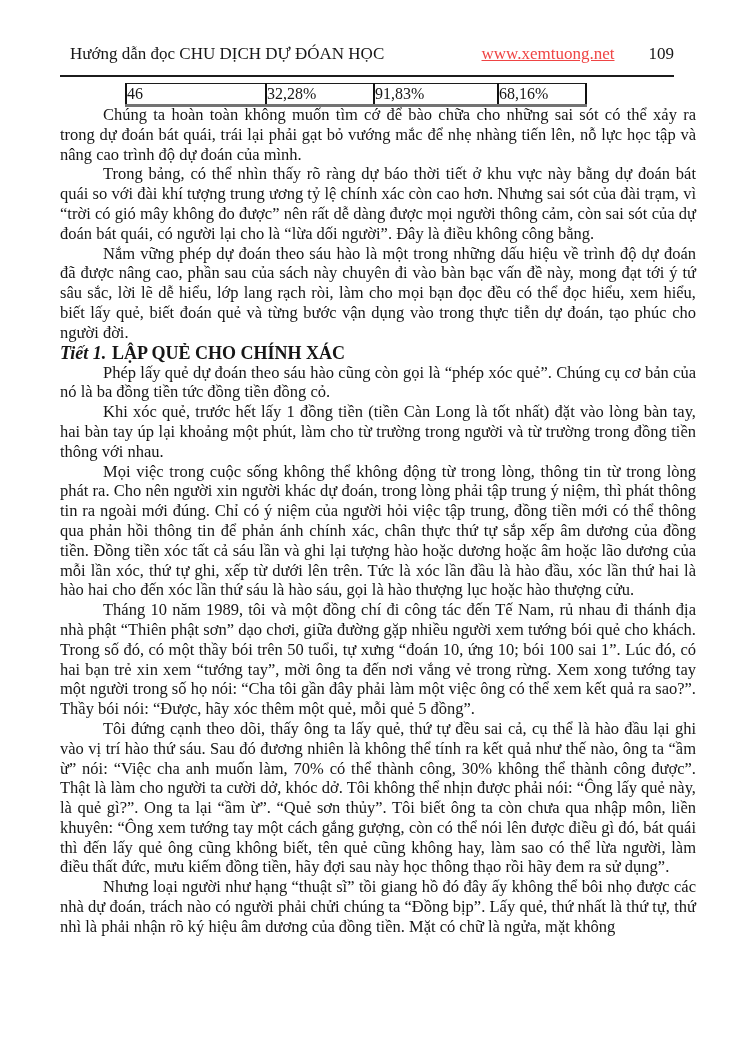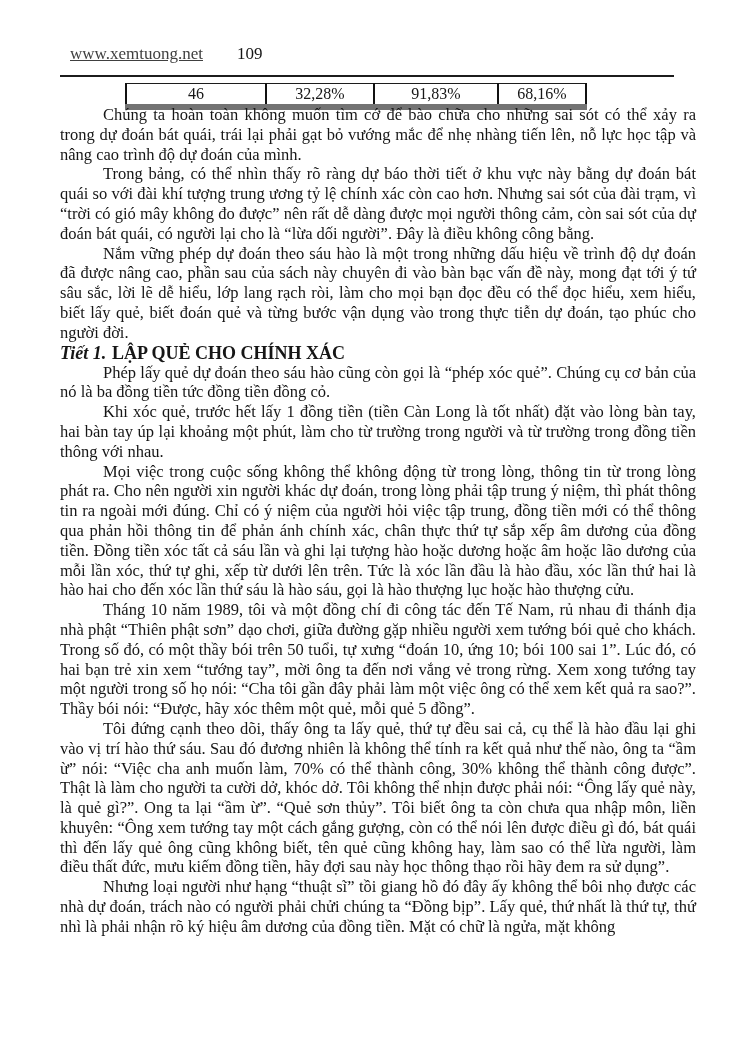--- a/index.html
+++ b/index.html
@@ -27,21 +27,21 @@
     align-items: baseline;
     font-size: 17px;
     white-space: nowrap;
   }
   .header-right {
     display: flex;
     align-items: baseline;
     gap: 34px;
   }
   .website-link {
-    color: #404040;
+    color: #ef4444;
     text-decoration: underline;
     cursor: pointer;
   }
   .header-rule {
     position: absolute;
     top: 75px;
     left: 60px;
     width: 614px;
     height: 2px;
     background: #1c1c1c;
@@ -49,23 +49,22 @@
   
   .stats-table {
     position: absolute;
     top: 83px;
     left: 125px;
     border-collapse: collapse;
     font-size: 16px;
   }
   .stats-table td {
     border-top: 1px solid #1c1c1c;
-    border-bottom: 6px solid #737373;
+    border-bottom: 3px solid #737373;
     border-left: 2px solid #111;
-    text-align: center;
     vertical-align: middle;
     height: 20px;
     padding: 0;
   }
   .stats-table td:last-child { border-right: 2px solid #111; }
   .col-0 { width: 138px; }
   .col-1 { width: 106px; }
   .col-2 { width: 122px; }
   .col-3 { width: 86px; }
   
@@ -94,20 +93,21 @@
     font-style: italic;
     margin-right: 0.32em;
   }
 </style>
 </head>
 <body>
 
 <div class="page">
 
   <div class="page-header">
+    <span>Hướng dẫn đọc CHU DỊCH DỰ ĐÓAN HỌC</span>
     <span class="header-right">
       <a class="website-link">www.xemtuong.net</a>
       <span>109</span>
     </span>
   </div>
 
   <div class="header-rule"></div>
 
   <table class="stats-table">
     <tbody>

